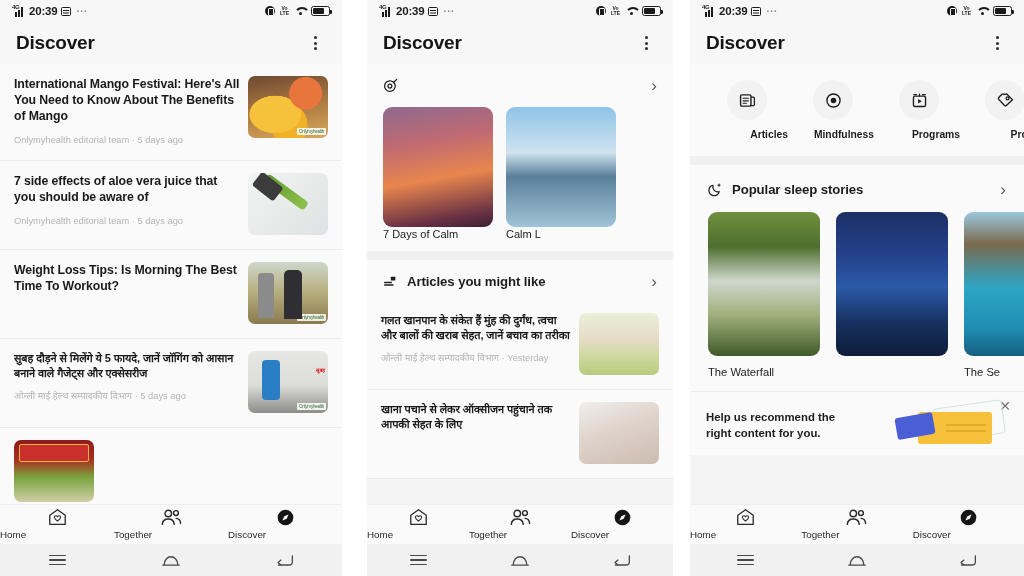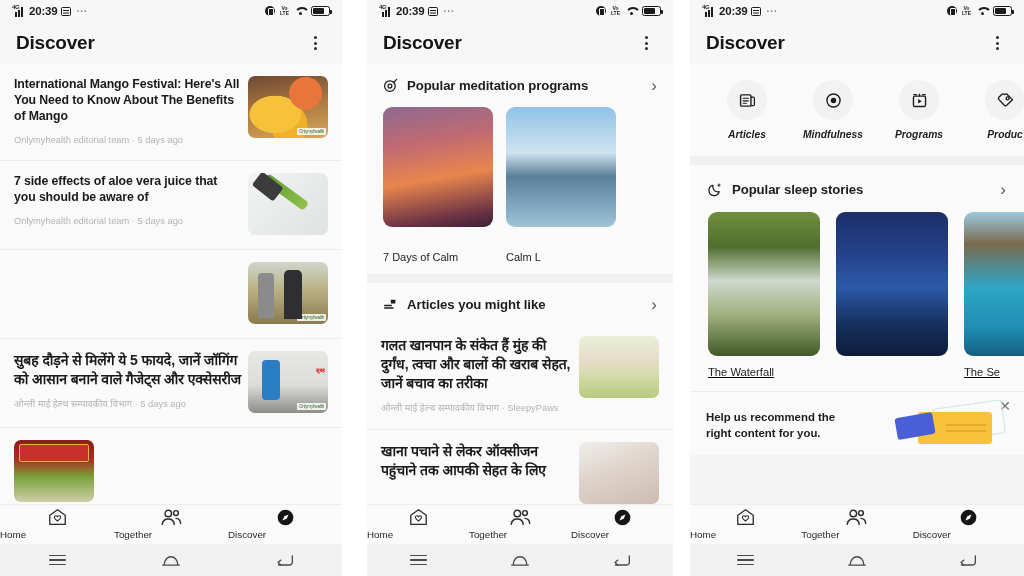--- a/index.html
+++ b/index.html
@@ -139,21 +139,21 @@
     border-bottom: 1px solid #ececec;
     padding: 12px 14px 14px 14px;
     display: flex;
     gap: 6px;
   }
   .card .txt { flex: 1 1 auto; min-width: 0; }
   .card .hl {
     font-size: 12.3px; font-weight: bold; line-height: 1.32;
     color: #1a1a1a; letter-spacing: -0.1px;
   }
-  .card .hl.dev { font-size: 14px; line-height: 1.36; }
+  .card .hl.dev { font-size: 11px; line-height: 1.36; }
   .card .meta {
     margin-top: 9px;
     font-size: 9.3px; color: #b4b4b4; line-height: 1.35;
   }
   .thumb {
     flex: 0 0 80px; width: 80px; height: 62px;
     border-radius: 7px; overflow: hidden; position: relative;
     background: #ddd;
   }
   .thumb .wm {
@@ -235,55 +235,55 @@
     display: flex; gap: 13px;
     padding: 2px 0 10px 16px;
     background: #fafafa;
     overflow: hidden;
   }
   .railcard { flex: 0 0 auto; width: 110px; }
   .railcard .img {
     width: 110px; height: 120px; border-radius: 9px; overflow: hidden;
   }
   .railcard .cap {
-    margin-top: 23px; font-size: 11px; color: #1d1d1d; line-height: 1.28;
+    margin-top: 0; font-size: 11px; color: #1d1d1d; line-height: 1.28;
     white-space: nowrap;
   }
   .railcard .cap.wrap { white-space: normal; }
   .m-sunset { background:
       linear-gradient(170deg, #8e6a8e 0%, #c06a72 30%, #e8864d 58%, #6a3244 88%, #3b1f33 100%);
   }
   .m-wheat { background:
       linear-gradient(185deg, #7f9230 0%, #c9b02e 30%, #f3c61a 62%, #e0a914 100%);
   }
   .m-lake { background:
       linear-gradient(180deg, #8fc3e8 0%, #cfe3ee 38%, #5a7f9a 58%, #9fc4d8 100%);
   }
 
   
   .rail3 { padding: 2px 0 12px 18px; gap: 16px; }
-  .rail3 .railcard { width: 112px; text-decoration: underline; }
+  .rail3 .railcard { width: 112px; }
   .rail3 .railcard .img { width: 112px; height: 144px; border-radius: 9px; }
   .rail3 .railcard .cap { font-size: 11.2px; margin-top: 9px; }
   .s-waterfall { background:
       linear-gradient(180deg, #6f8f3f 0%, #4e6f2e 24%, #cfd8cd 48%, #9fae7a 72%, #3f5a28 100%);
   }
   .s-night { background:
       linear-gradient(180deg, #1c2f66 0%, #24428c 30%, #2b5aa8 52%, #16305e 78%, #0d1c3c 100%);
   }
   .s-sea { background:
       linear-gradient(180deg, #9cc9e0 0%, #7a6a4e 22%, #2fa5c4 52%, #1f8fb4 80%, #155f80 100%);
   }
 
   
   .cats {
     display: flex; gap: 4px; padding: 16px 0 16px 16px;
     background: #fafafa; overflow: hidden;
   }
-  .cat { flex: 0 0 auto; width: 82px; text-align: center; font-style: italic; }
+  .cat { flex: 0 0 auto; width: 82px; text-align: right; }
   .cat .ring {
     width: 40px; height: 40px; margin: 0 auto 9px auto;
     border-radius: 50%; background: #f2f2f2;
     display: flex; align-items: center; justify-content: center;
   }
   .cat .nm { font-size: 10.3px; font-weight: bold; color: #1d1d1d; white-space: nowrap; }
 
   .divider-gap { height: 9px; background: #f0f0f0; }
 
   
@@ -405,20 +405,21 @@
       <div class="card">
         <div class="txt">
           <div class="hl">7 side effects of aloe vera juice that you should be aware of</div>
           <div class="meta">Onlymyhealth editorial team · 5 days ago</div>
         </div>
         <div class="thumb t-aloe"></div>
       </div>
 
       <div class="card">
         <div class="txt">
+          <div class="hl">Weight Loss Tips: Is Morning The Best Time To Workout?</div>
         </div>
         <div class="thumb t-workout">
           <span class="wm">Onlymyhealth</span>
         </div>
       </div>
 
       <div class="card">
         <div class="txt">
           <div class="hl dev">सुबह दौड़ने से मिलेंगे ये 5 फायदे, जानें जॉगिंग को आसान बनाने वाले गैजेट्स और एक्सेसरीज</div>
           <div class="meta">ओन्ली माई हेल्थ सम्पादकीय विभाग · 5 days ago</div>
@@ -530,21 +531,20 @@
     <div class="body">
 
       <div class="sect">
         <span class="ic-sm">
           <svg width="15" height="15" viewBox="0 0 18 18">
               <circle cx="8.3" cy="9.7" r="6.4" fill="none" stroke="#1d1d1d" stroke-width="1.5"></circle>
               <circle cx="8.3" cy="9.7" r="2.3" fill="none" stroke="#1d1d1d" stroke-width="1.5"></circle>
               <path d="M12.6 5.4 16.4 1.6" stroke="#1d1d1d" stroke-width="1.5" stroke-linecap="round"></path>
             </svg>
         </span>
-        <span class="lbl">Popular meditation programs</span>
         <span class="chev">›</span>
       </div>
 
       <div class="rail">
         <div class="railcard">
           <div class="img m-sunset"></div>
           <div class="cap">7 Days of Calm</div>
         </div>
         <div class="railcard">
           <div class="img m-lake"></div>
@@ -561,21 +561,21 @@
               <rect x="9.4" y="3.2" width="5.4" height="4.6" rx="0.6" fill="#1d1d1d"></rect>
             </svg>
         </span>
         <span class="lbl">Articles you might like</span>
         <span class="chev">›</span>
       </div>
 
       <div class="card">
         <div class="txt">
           <div class="hl dev">गलत खानपान के संकेत हैं मुंह की दुर्गंध, त्वचा और बालों की खराब सेहत, जानें बचाव का तरीका</div>
-          <div class="meta">ओन्ली माई हेल्थ सम्पादकीय विभाग · SleepyPaws</div>
+          <div class="meta">ओन्ली माई हेल्थ सम्पादकीय विभाग · Yesterday</div>
         </div>
         <div class="thumb" style="background:linear-gradient(180deg,#eaf0d8 0%,#e6dcc8 40%,#cfd9a0 70%,#b9c97f 100%)">
         </div>
       </div>
 
       <div class="card">
         <div class="txt">
           <div class="hl dev">खाना पचाने से लेकर ऑक्सीजन पहुंचाने तक आपकी सेहत के लिए</div>
         </div>
         <div class="thumb" style="background:linear-gradient(160deg,#f0eeec 0%,#ded3cb 45%,#cdbcb0 100%)">

